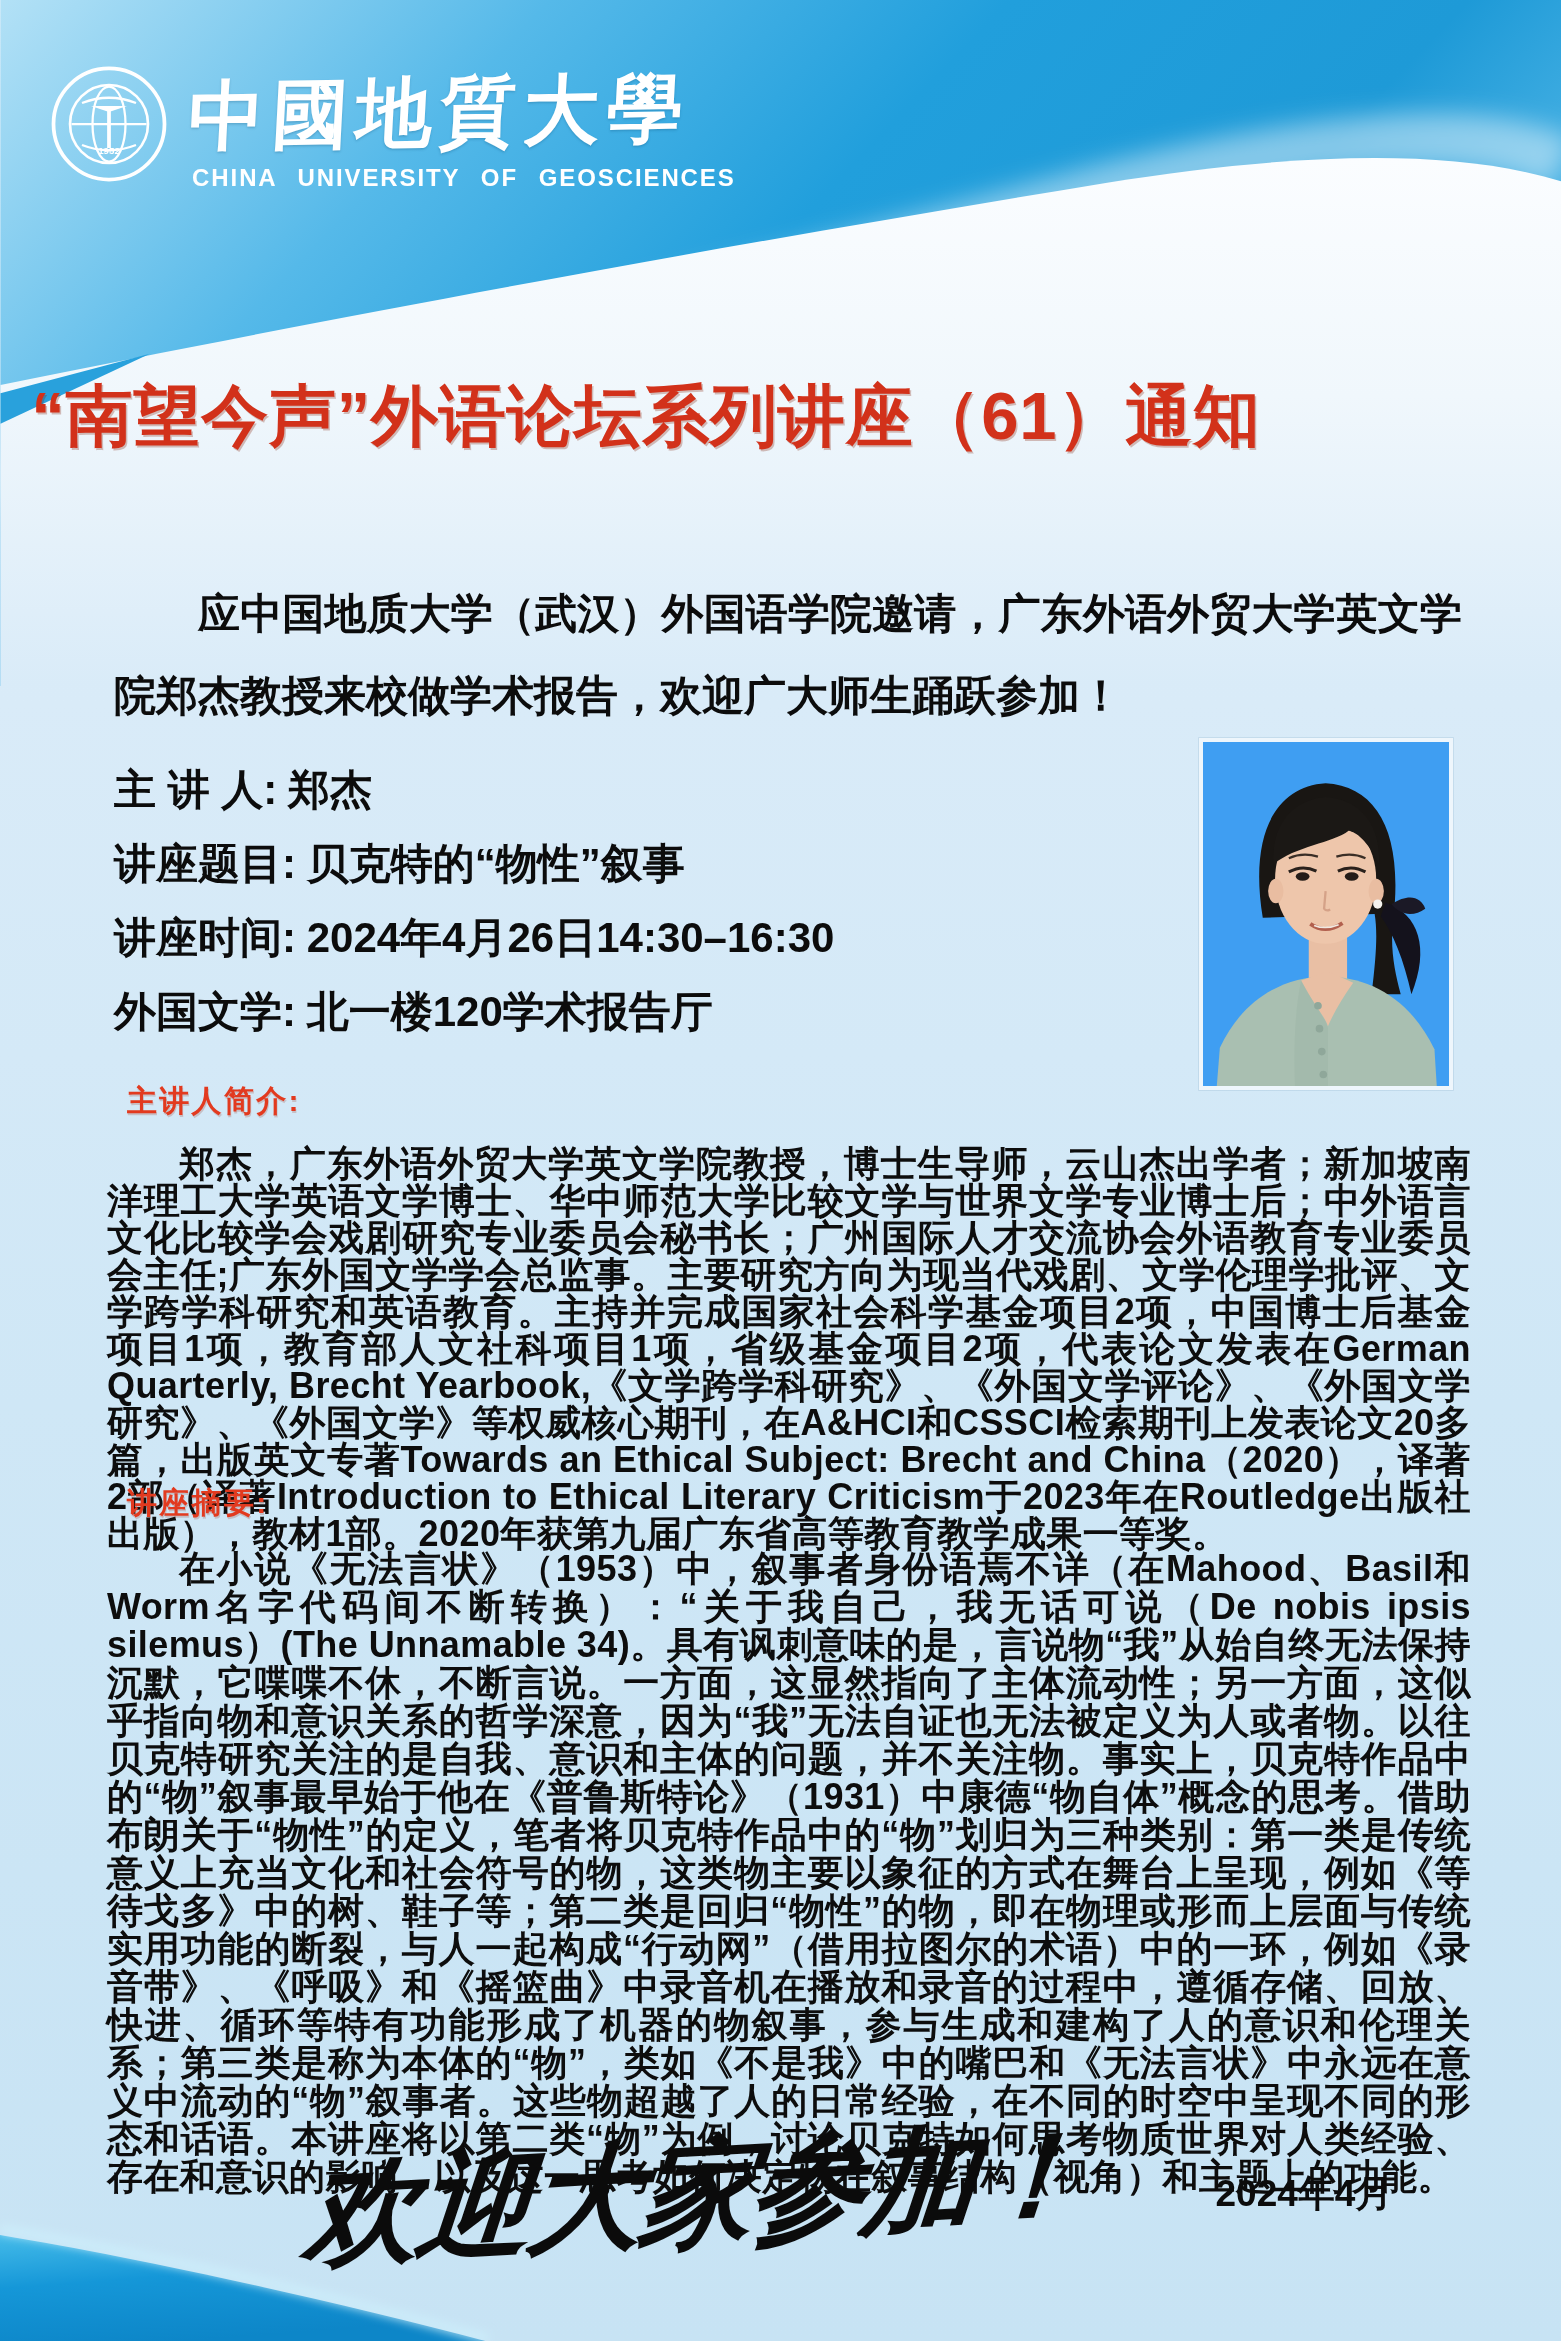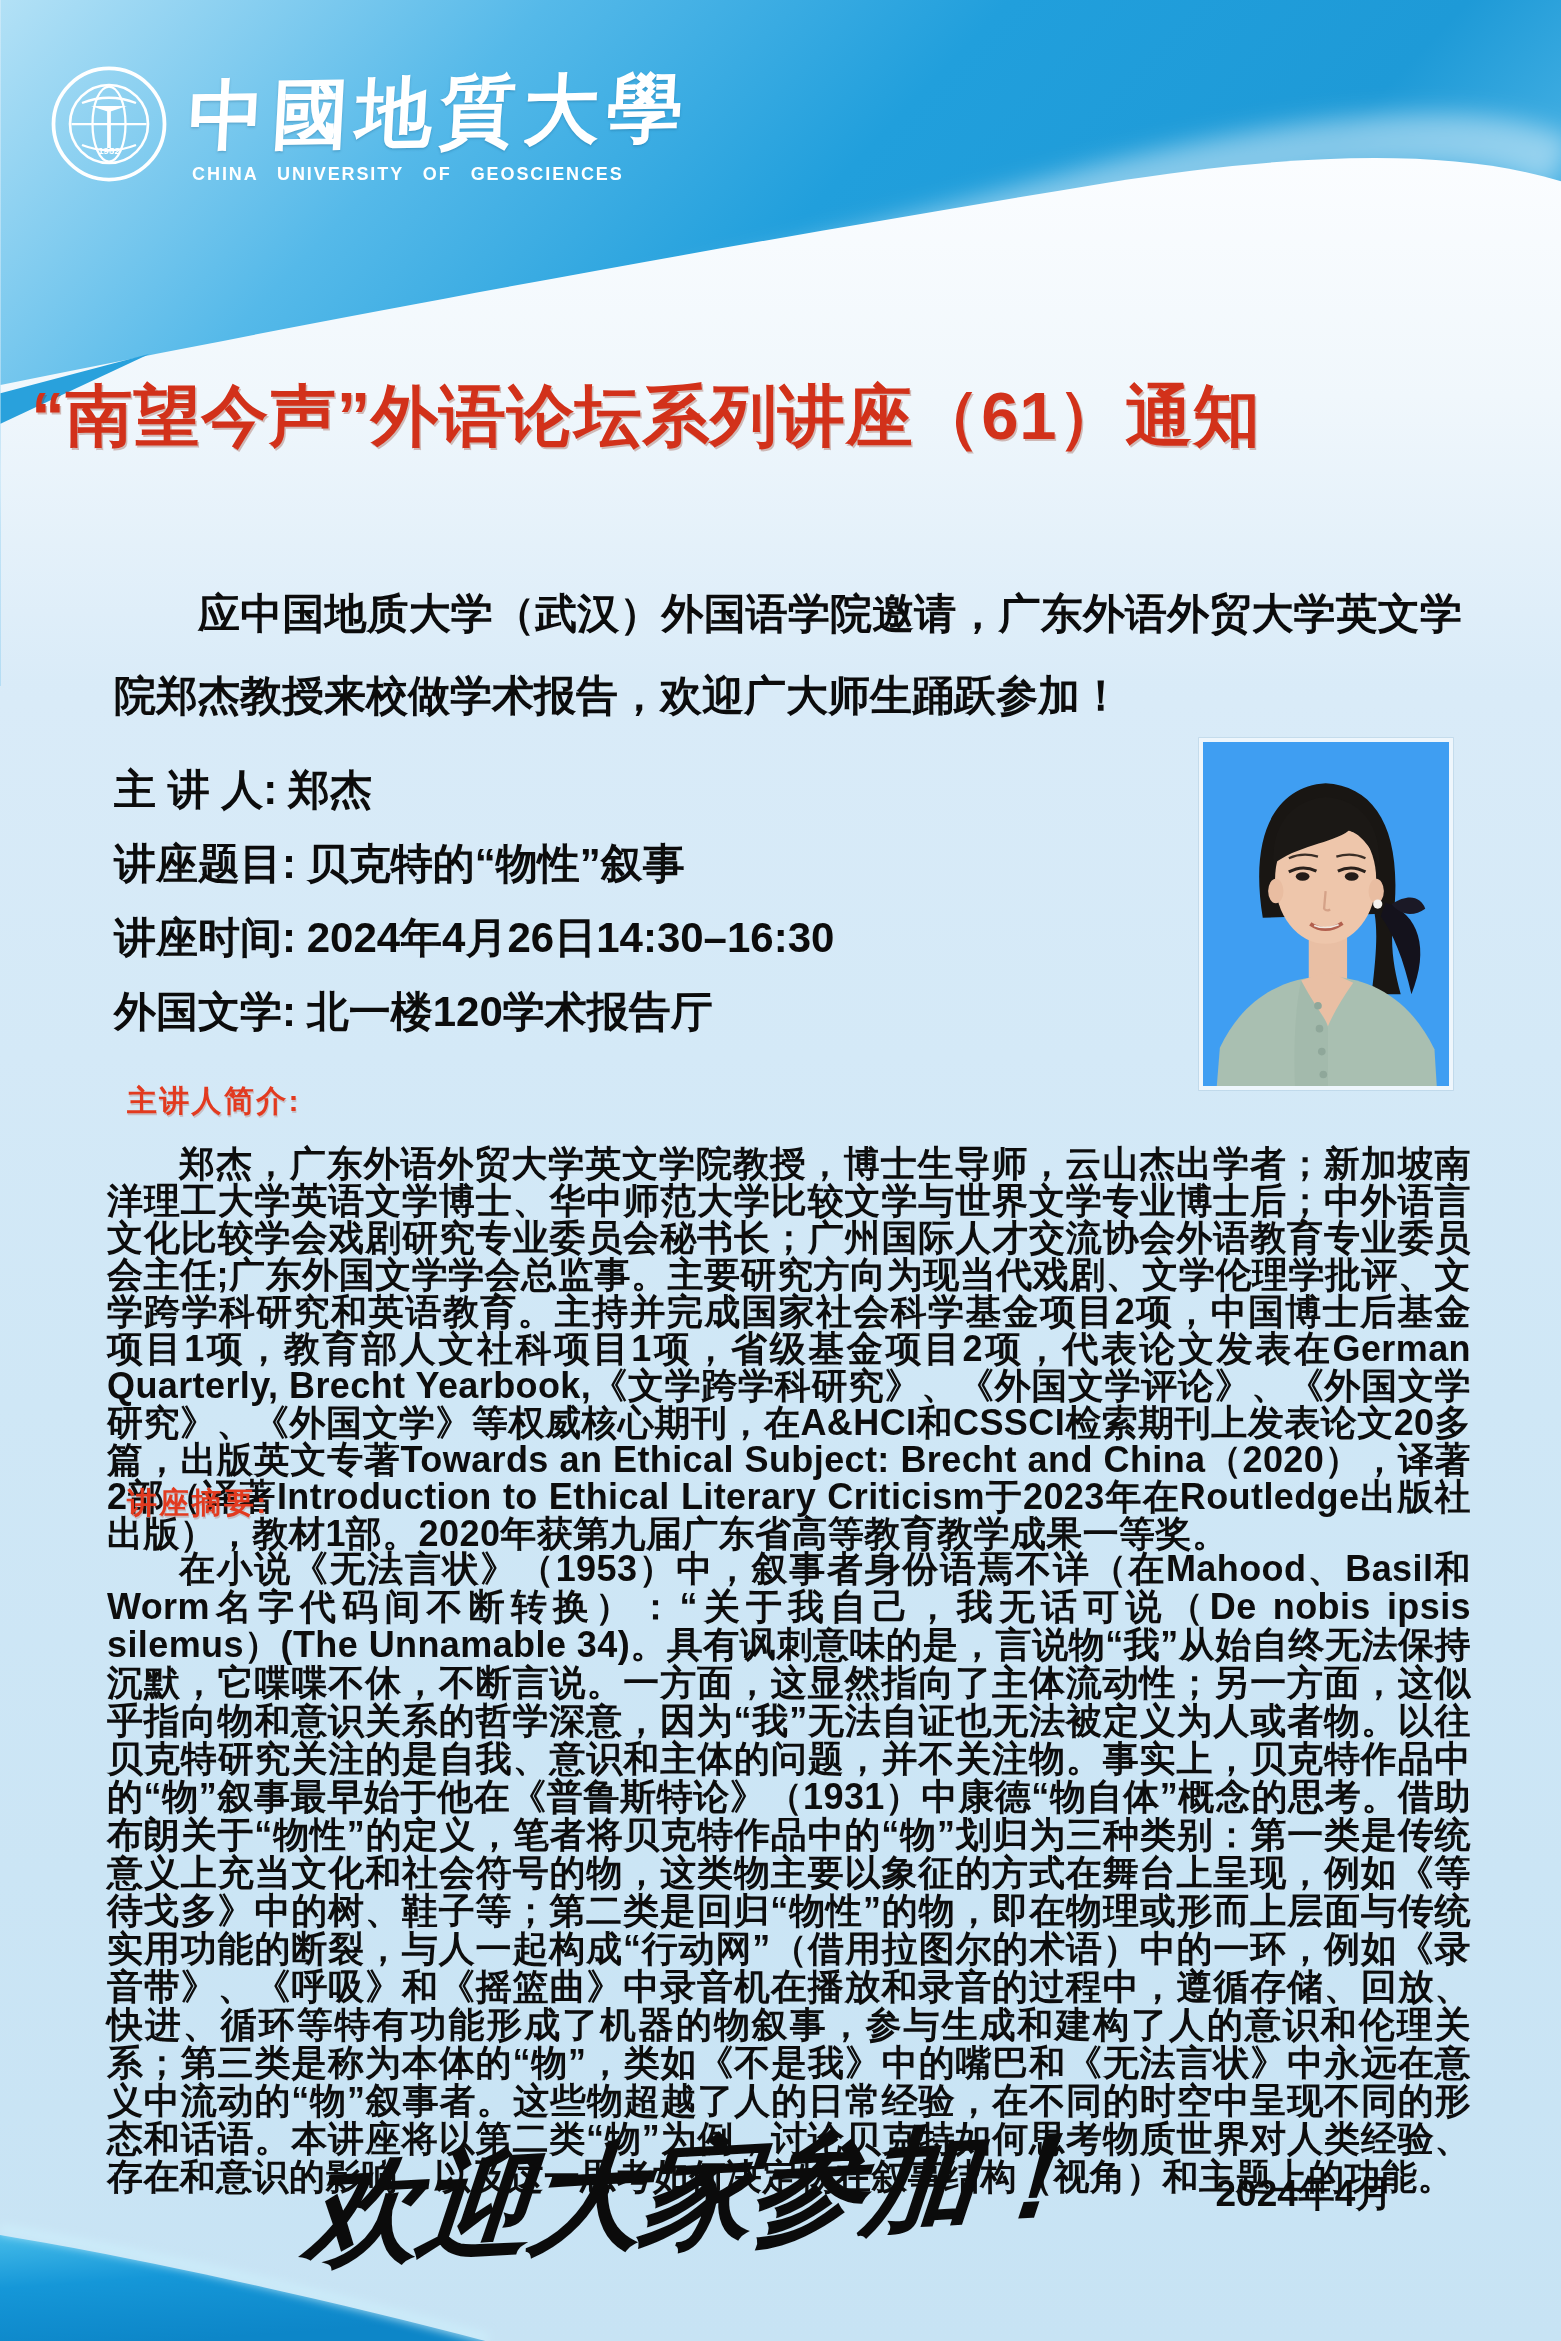--- a/index.html
+++ b/index.html
@@ -12,21 +12,21 @@
   
   .header-svg{left:0;top:0;width:1562px;height:686px;}
   .logo{left:49px;top:64px;display:flex;align-items:flex-start;gap:20px;color:#fff;}
   .seal{width:120px;height:120px;flex:0 0 auto;}
   .logo-texts{display:flex;flex-direction:column;}
   .logo-zh{
     font-family:"DejaVu Serif","Liberation Serif",serif;
     font-size:76px;font-weight:900;letter-spacing:7.6px;line-height:1.25;
     transform:skewX(-4deg) rotate(-1deg);text-shadow:0 1.5px 2.3px rgba(10,70,110,.25);
   }
-  .logo-en{font-size:18px;font-weight:700;letter-spacing:1.9px;word-spacing:12.2px;margin-top:4.6px;padding-left:3.1px;}
+  .logo-en{font-size:24px;font-weight:700;letter-spacing:1.9px;word-spacing:12.2px;margin-top:4.6px;padding-left:3.1px;}
   
   .poster-title{
     left:0;top:371px;width:1292px;text-align:center;
     font-size:67px;font-weight:900;color:#d2311a;letter-spacing:0.8px;
     text-shadow:1.5px 2.3px 0 rgba(130,30,5,.28);
   }
   
   .intro{
     left:114px;top:573px;width:1348px;
     font-size:42px;line-height:82px;font-weight:900;color:#0c0c0c;

